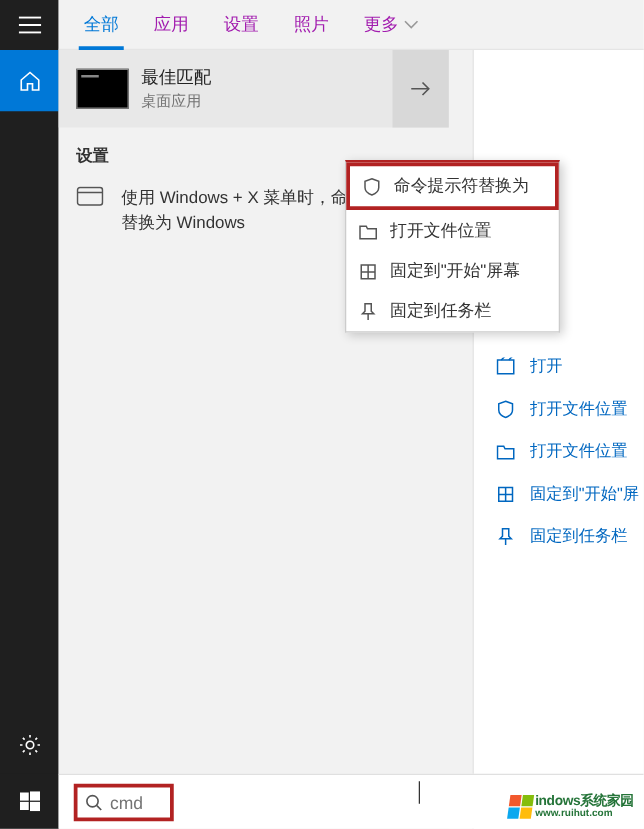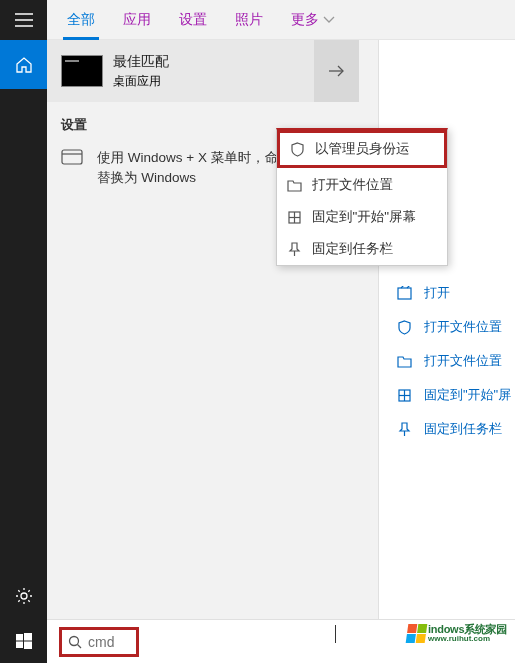--- a/index.html
+++ b/index.html
@@ -152,21 +152,21 @@
     }
     .result-text {
       flex: 1;
     }
     .result-title {
       font-size: 14px;
       color: #222;
     }
     .result-subtitle {
       font-size: 12px;
-      color: #000000;
+      color: #737373;
       margin-top: 2px;
     }
     .arrow-btn {
       width: 45px;
       height: 62px;
       background: #d8d8d8;
       display: flex;
       align-items: center;
       justify-content: center;
       color: #555;
@@ -298,21 +298,21 @@
       bottom: 20px;
       width: 1px;
       height: 18px;
       background: #333;
       color: #333;
       font-size: 16px;
     }
     .watermark {
       position: absolute;
       right: 8px;
-      bottom: 20px;
+      bottom: 8px;
       display: flex;
       align-items: center;
       gap: 2px;
       z-index: 40;
       opacity: 0.95;
     }
     .wm-logo {
       display: grid;
       grid-template-columns: 9px 9px;
       grid-template-rows: 9px 9px;
@@ -458,21 +458,21 @@
     </div>
 
   </div>
 </div>
 
 <div class="context-menu">
   <div class="ctx-item highlighted">
     <svg viewBox="0 0 15 15">
         <path d="M7.5 1 L13 3 L13 8 Q13 12 7.5 14 Q2 12 2 8 L2 3 Z" stroke-width="1.2"></path>
       </svg>
-    <span>以管理员身份运</span>
+    <span>命令提示符替换为</span>
   </div>
   <div class="ctx-item">
     <svg viewBox="0 0 15 15">
         <path d="M1 3 L6 3 L7 5 L14 5 L14 13 L1 13 Z" stroke-width="1.2"></path>
       </svg>
     <span>打开文件位置</span>
   </div>
   <div class="ctx-item">
     <svg viewBox="0 0 15 15">
         <rect x="2" y="2" width="11" height="11" stroke-width="1.2"></rect>

